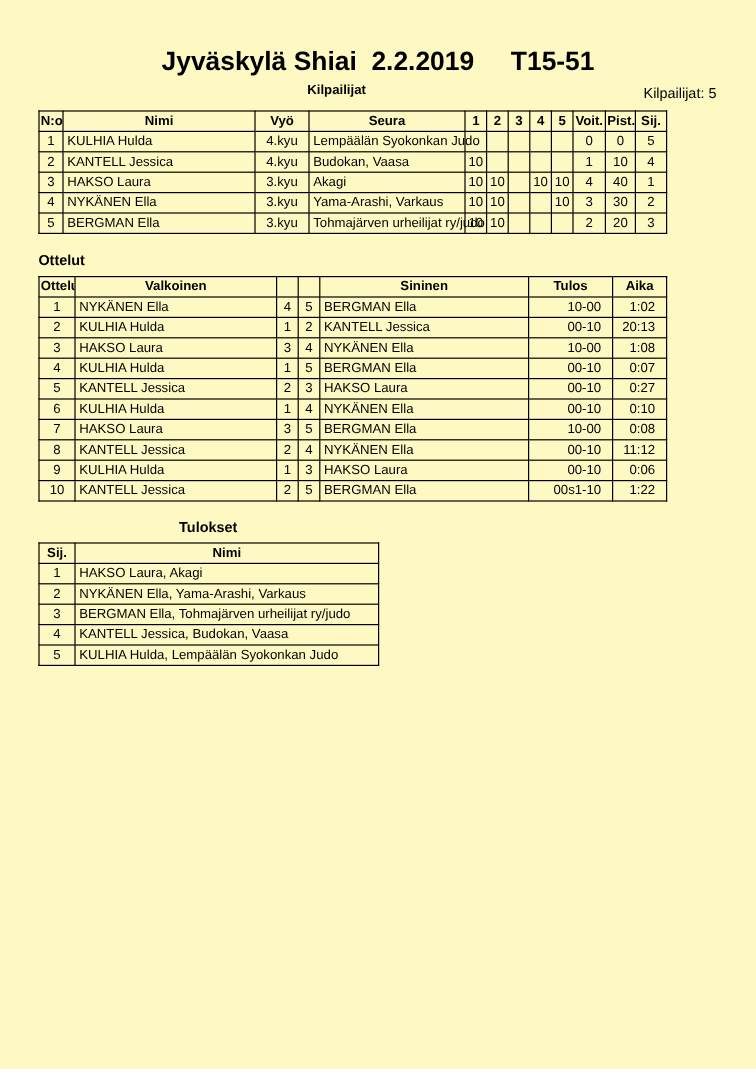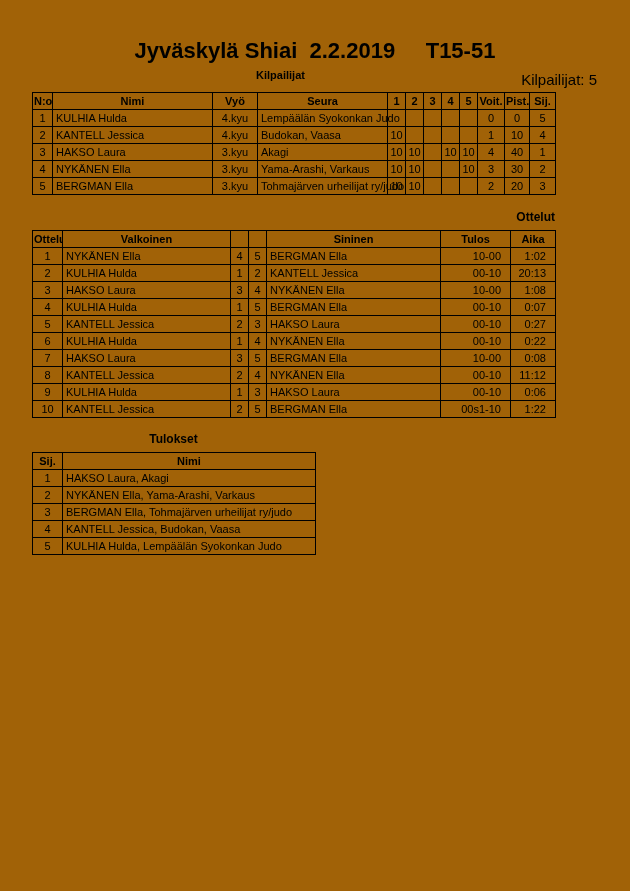--- a/index.html
+++ b/index.html
@@ -1,45 +1,45 @@
 <!DOCTYPE html>
 <html><head>
 <meta charset="utf-8">
 <style>
   * { margin:0; padding:0; box-sizing:border-box; }
   html,body { background:#fff; }
   .page {
-    width:630px; height:891px; background:#a16207;
+    width:630px; height:891px; background:#fef9c3;
     font-family:"Liberation Sans", sans-serif; color:#000;
     position:relative; overflow:hidden;
   }
   .title {
     padding-top:38px; text-align:center;
     font-size:22px; font-weight:bold; white-space:pre;
   }
   .subhead { position:relative; height:16px; margin-top:5px; }
   .subhead .sec {
     position:absolute; left:19px; width:523px; text-align:center;
     font-size:11px; font-weight:bold;
   }
-  .subhead .count { position:absolute; right:33px; top:2px; font-size:15px; }
+  .subhead .count { position:absolute; right:33px; top:2px; font-size:12px; }
   table { border-collapse:collapse; table-layout:fixed; margin-left:32px; }
   .t1 { margin-top:7px; width:523px; }
   .t2 { width:523px; }
   .t3 { width:283px; }
   th, td {
     border:1px solid #000; font-size:11px; height:17px; line-height:15px;
     padding:0 3px; white-space:nowrap; overflow:hidden;
   }
   th { font-weight:bold; text-align:center; padding:0 1px; }
   .al { text-align:left; }
   .ac { text-align:center; padding:0 1px; }
   .ar { text-align:right; padding-right:9px; }
   .club { overflow:visible; }
-  .sec2 { margin:15px 0 6px 32px; width:523px; text-align:right; font-size:12px; font-weight:bold; }
+  .sec2 { margin:15px 0 6px 32px; width:523px; text-align:left; font-size:12px; font-weight:bold; }
   .sec3 { margin:14px 0 6px 32px; width:283px; text-align:center; font-size:12px; font-weight:bold; }
 </style>
 </head>
 <body>
 
 <div class="page">
 
   <div class="title">Jyväskylä Shiai  2.2.2019     T15-51</div>
 
   <div class="subhead">
@@ -221,21 +221,21 @@
         <td class="ar">00-10</td>
         <td class="ar">0:27</td>
       </tr>
       <tr>
         <td class="ac">6</td>
         <td class="al">KULHIA Hulda</td>
         <td class="ac">1</td>
         <td class="ac">4</td>
         <td class="al">NYKÄNEN Ella</td>
         <td class="ar">00-10</td>
-        <td class="ar">0:22</td>
+        <td class="ar">0:10</td>
       </tr>
       <tr>
         <td class="ac">7</td>
         <td class="al">HAKSO Laura</td>
         <td class="ac">3</td>
         <td class="ac">5</td>
         <td class="al">BERGMAN Ella</td>
         <td class="ar">10-00</td>
         <td class="ar">0:08</td>
       </tr>

